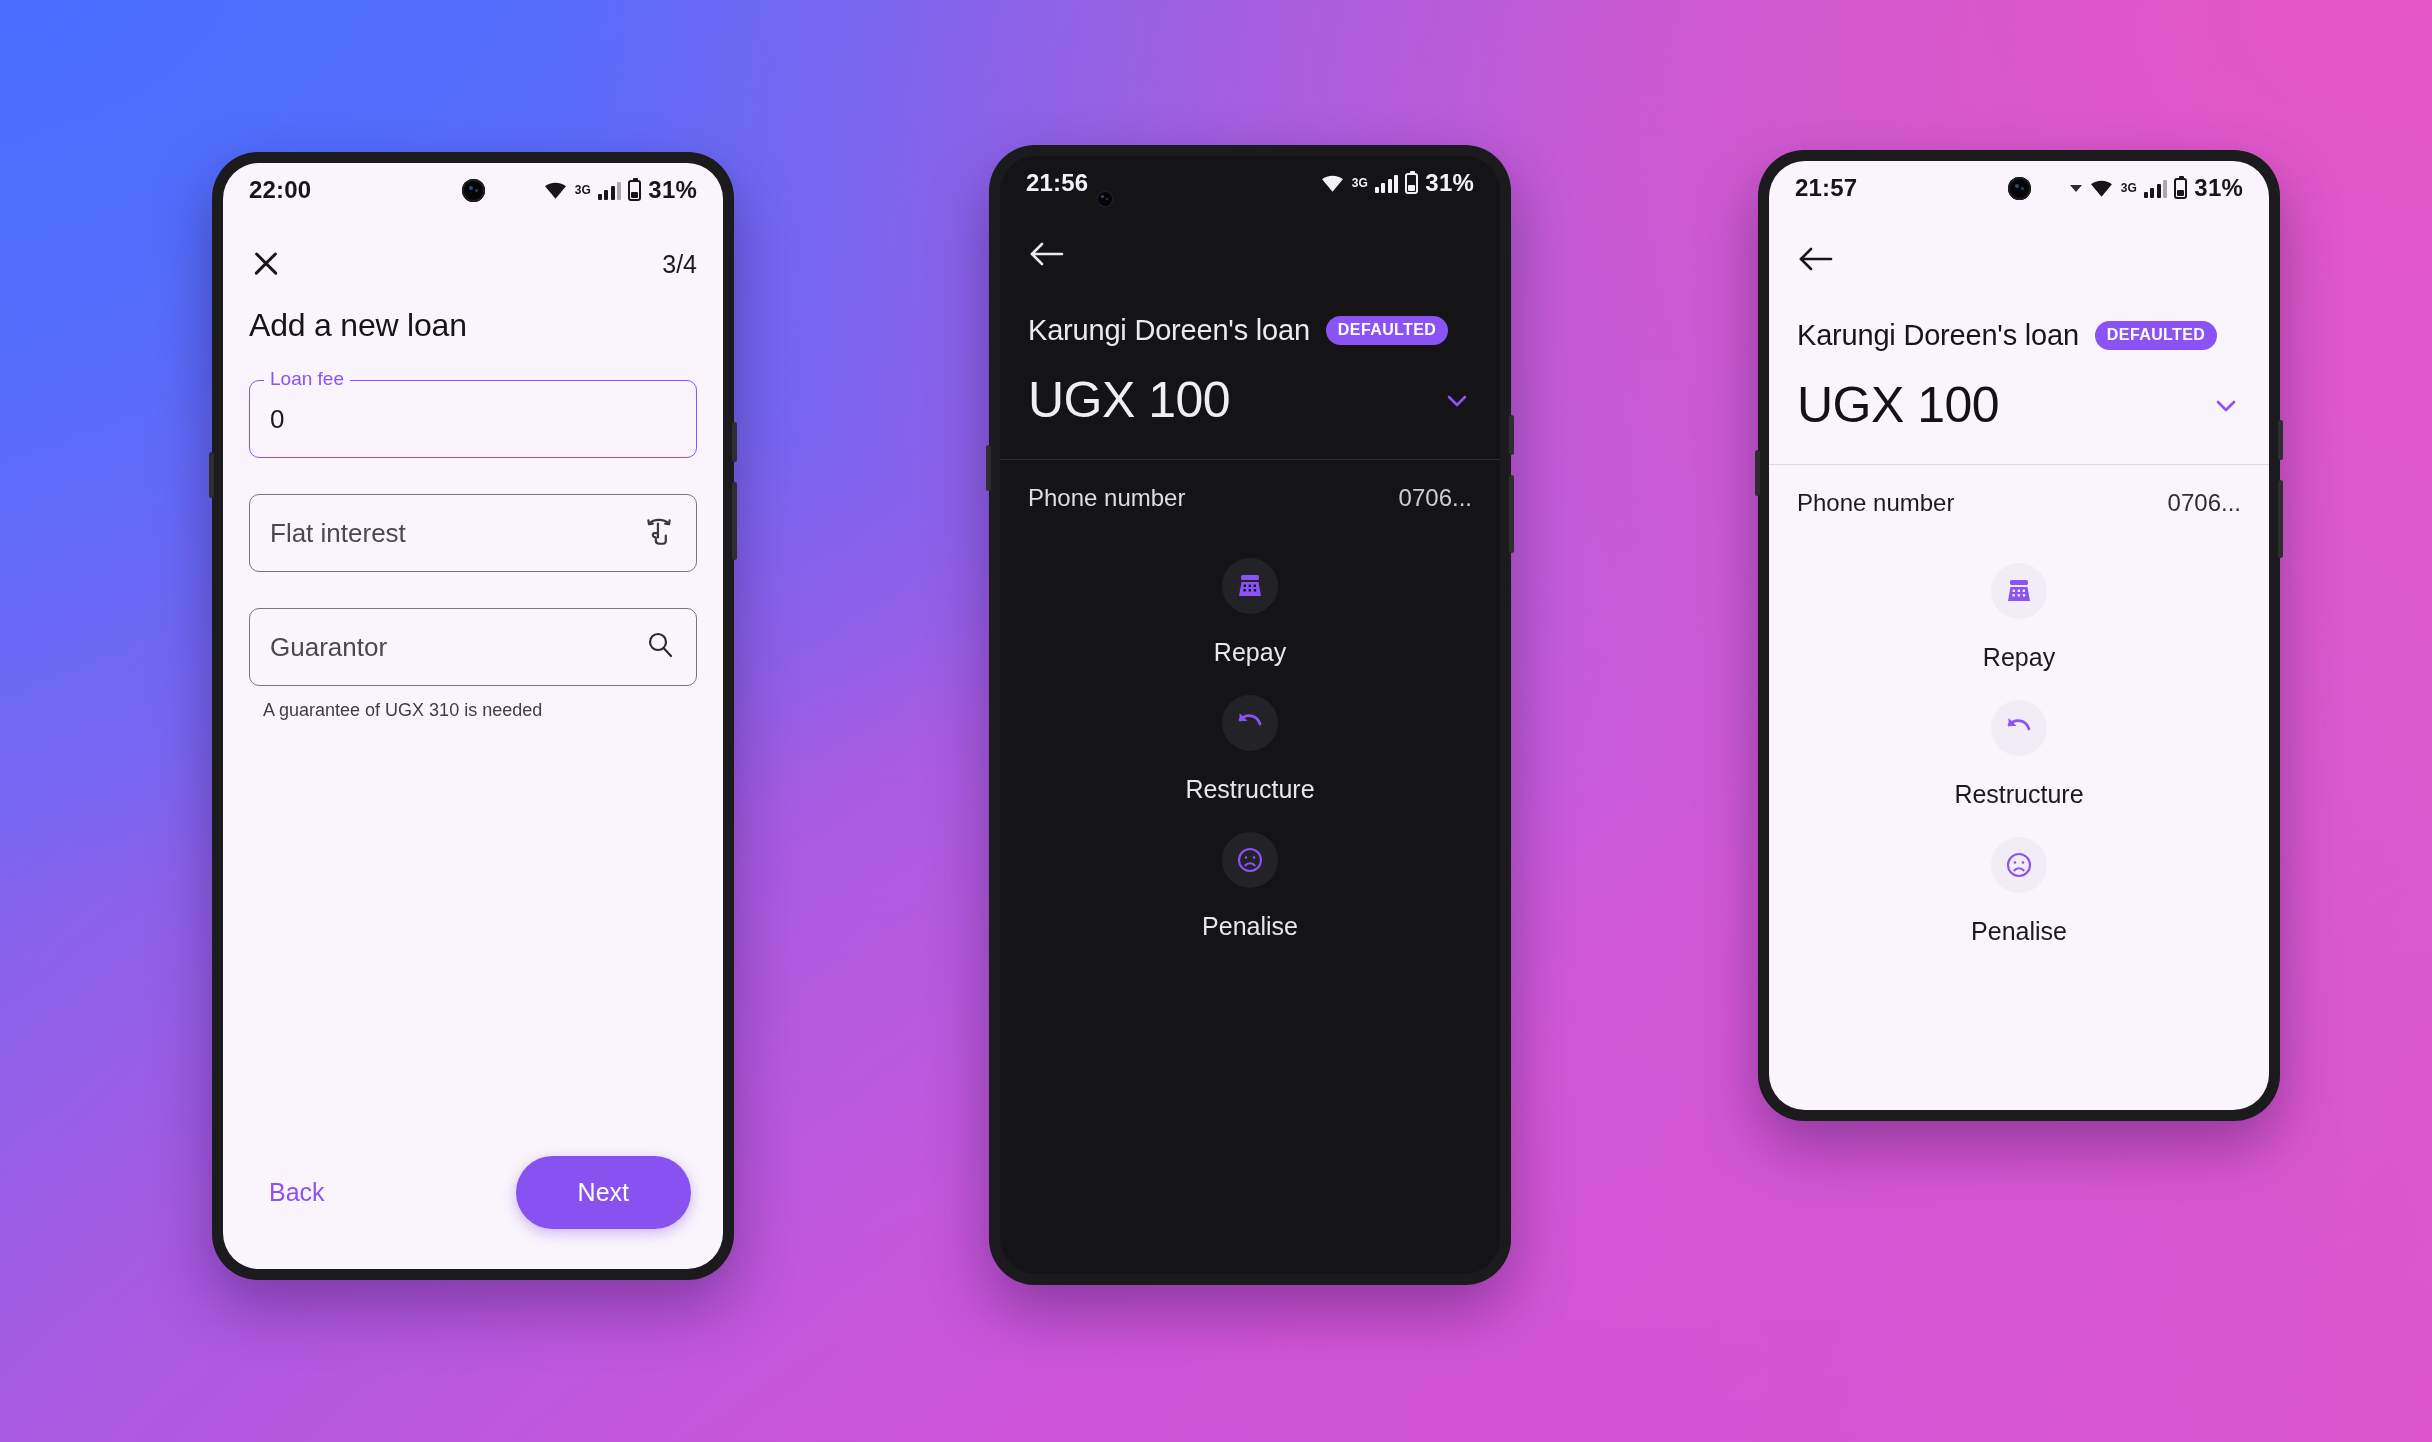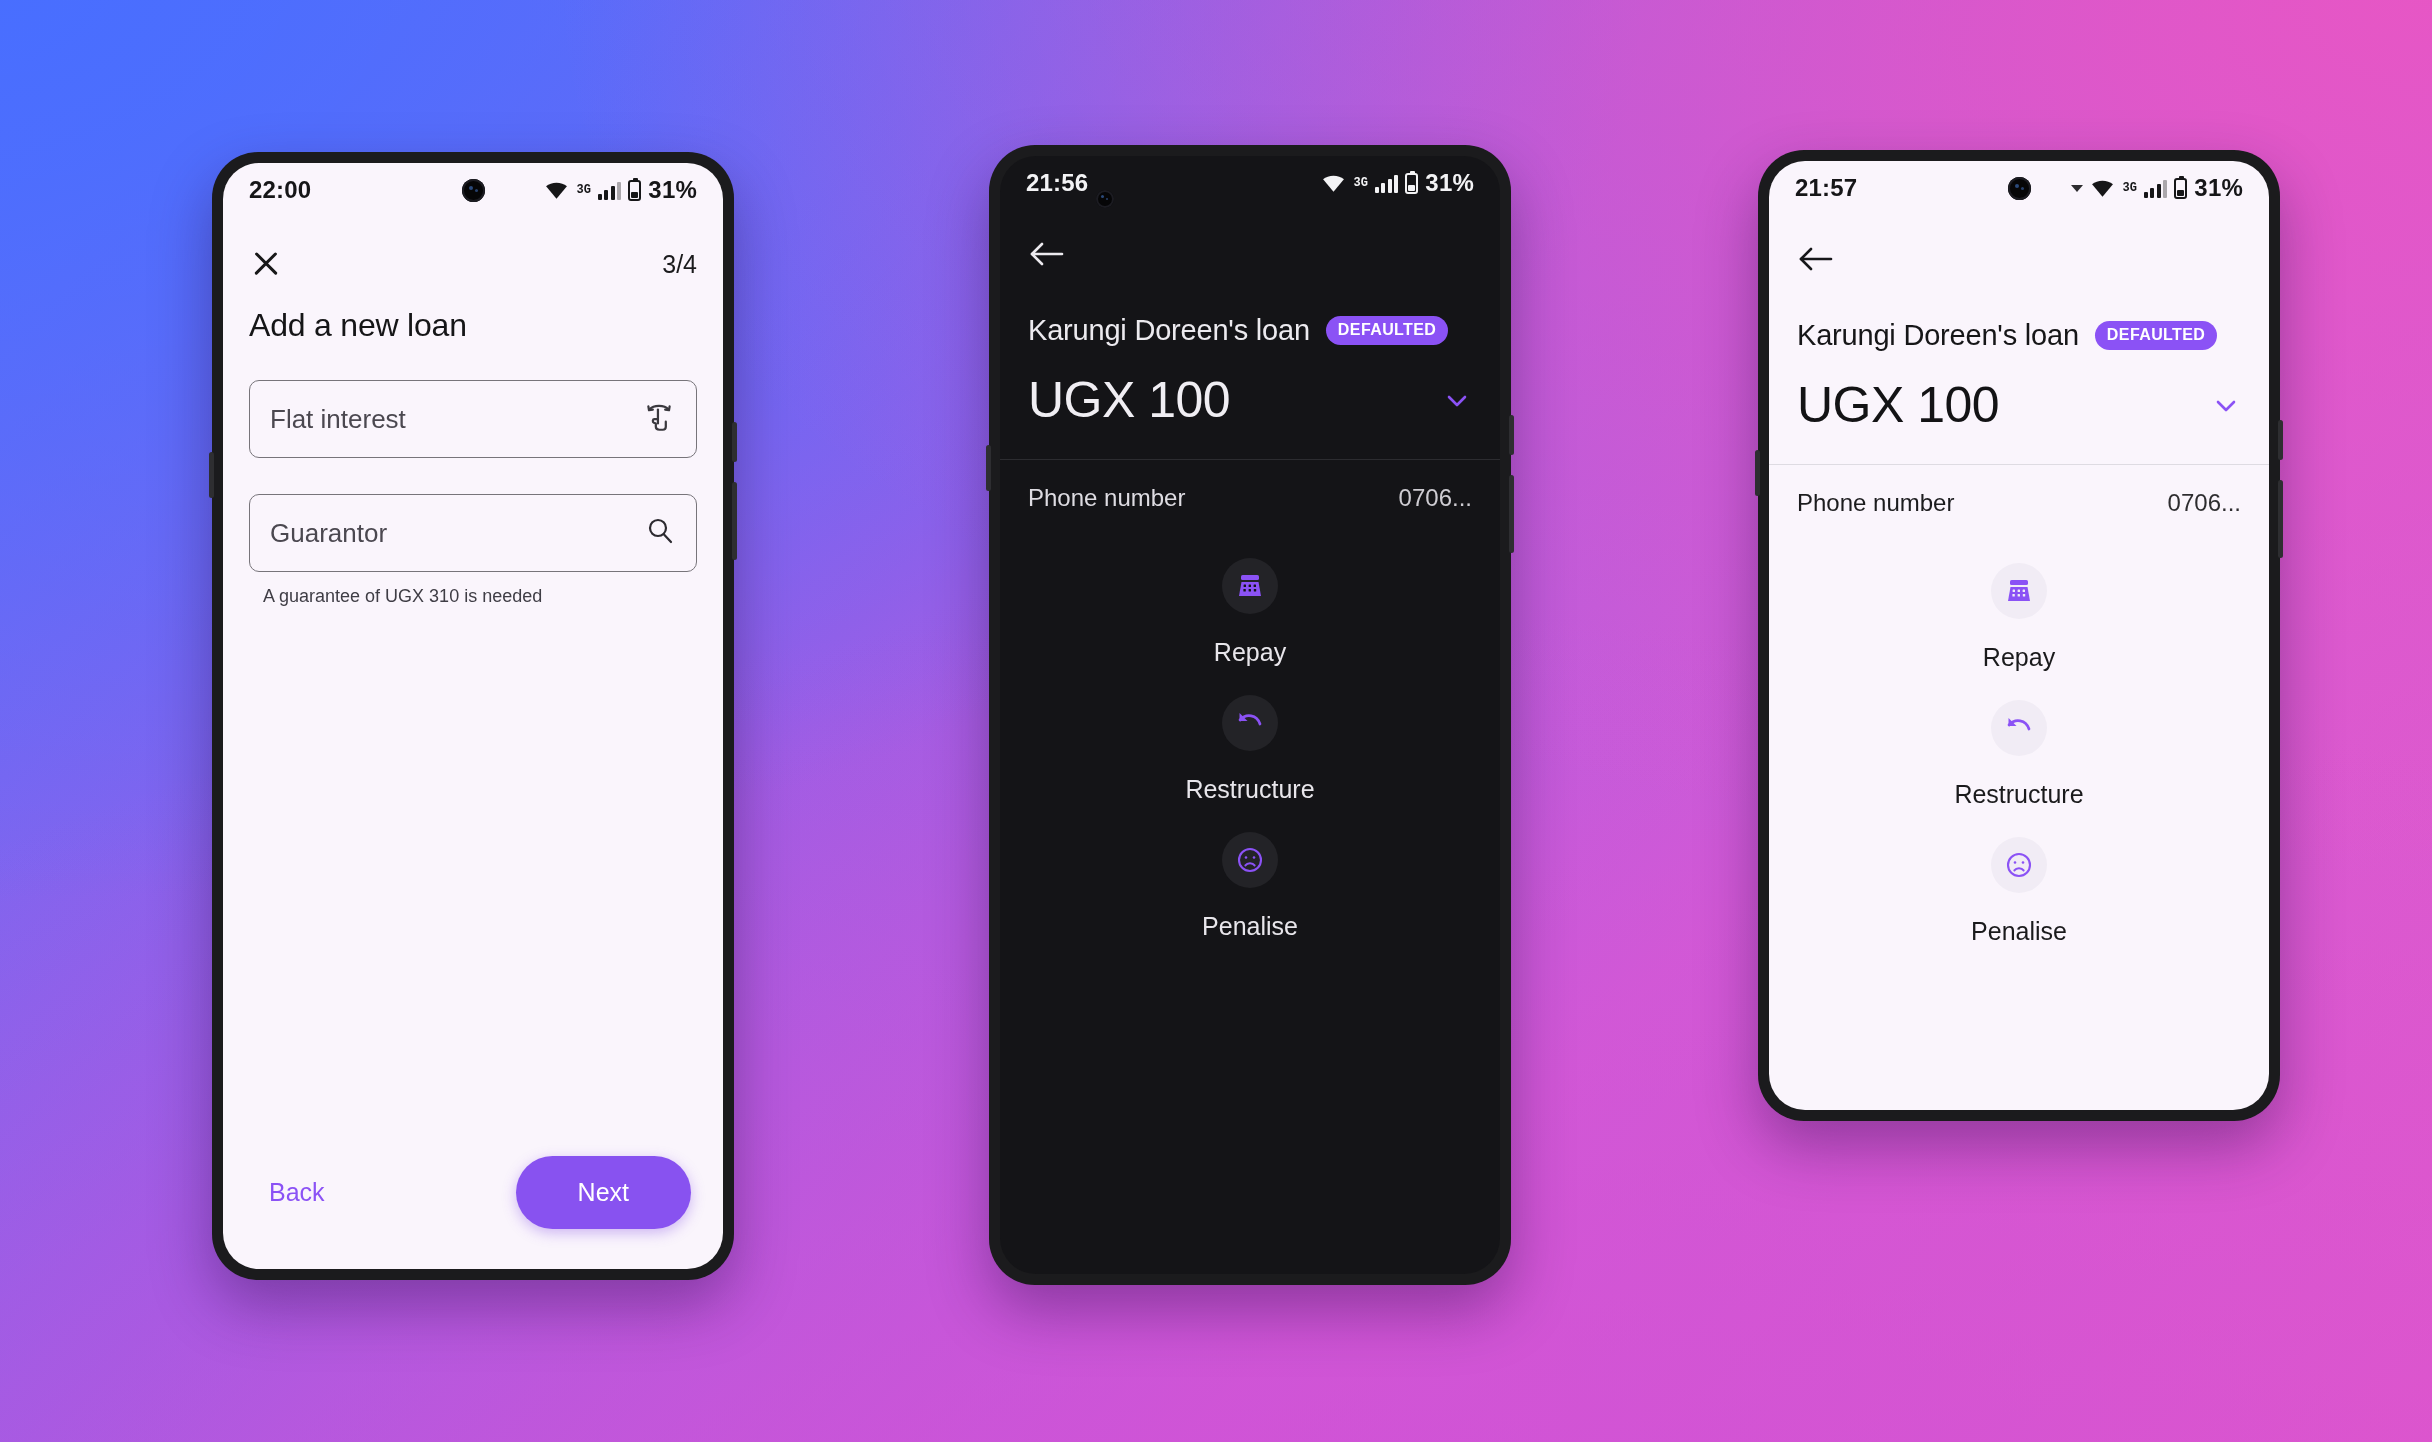--- a/index.html
+++ b/index.html
@@ -72,21 +72,21 @@
     font-weight: bold;
     letter-spacing: .2px;
   }
   .screen.light .statusbar { color: #161618; }
   .screen.dark  .statusbar { color: #f3f3f5; }
 
   .sb-right { display: flex; align-items: center; gap: 7px; }
   .sb-right .glyph { display: flex; align-items: flex-end; }
 
   .wifi-ico { width: 25px; height: 19px; }
-  .sig-label { font-size: 12px; font-weight: bold; letter-spacing: 0; font-family: Liberation Mono, monospace; }
+  .sig-label { font-size: 12px; font-weight: bold; letter-spacing: 0; }
   .bars { display: flex; align-items: flex-end; gap: 2.5px; height: 19px; }
   .bars i { width: 4px; border-radius: 1px; display: block; }
   .screen.light .bars i { background: #161618; }
   .screen.dark  .bars i { background: #f3f3f5; }
   .bars i:nth-child(1) { height: 6px; }
   .bars i:nth-child(2) { height: 10px; }
   .bars i:nth-child(3) { height: 14px; }
   .bars i:nth-child(4) { height: 18px; }
   .bars i.dim { opacity: .35; }
 
@@ -281,20 +281,24 @@
 
       <div class="wiz-top">
         <div class="close-x"></div>
         <div class="step-count">3/4</div>
       </div>
 
       <div class="wiz-title">Add a new loan</div>
 
       <div class="form">
 
+        <div class="field focused">
+          <span class="flabel">Loan fee</span>
+          <span class="fval">0</span>
+        </div>
 
         <div class="field">
           <span class="fplaceholder">Flat interest</span>
           <span class="ficon">
             <svg width="34" height="34" viewBox="0 0 32 32" fill="none" stroke="#3a383e" stroke-width="2.1" stroke-linecap="round" stroke-linejoin="round">
               <path d="M7 9 C11 4.5 21 4.5 25 9"></path>
               <path d="M6 6 L6.6 9.6 L10.2 9"></path>
               <path d="M26 6 L25.4 9.6 L21.8 9"></path>
               <path d="M15 9 L15 22"></path>
               <path d="M15 18 L11.6 18 C10 18 9.6 20.6 11.2 21.4 L13 22.2 L13 25 C13 27 14.4 28 16.4 28 L19.6 28 C21.3 28 22.4 27 22.4 25.2 L22.4 20.4"></path>

